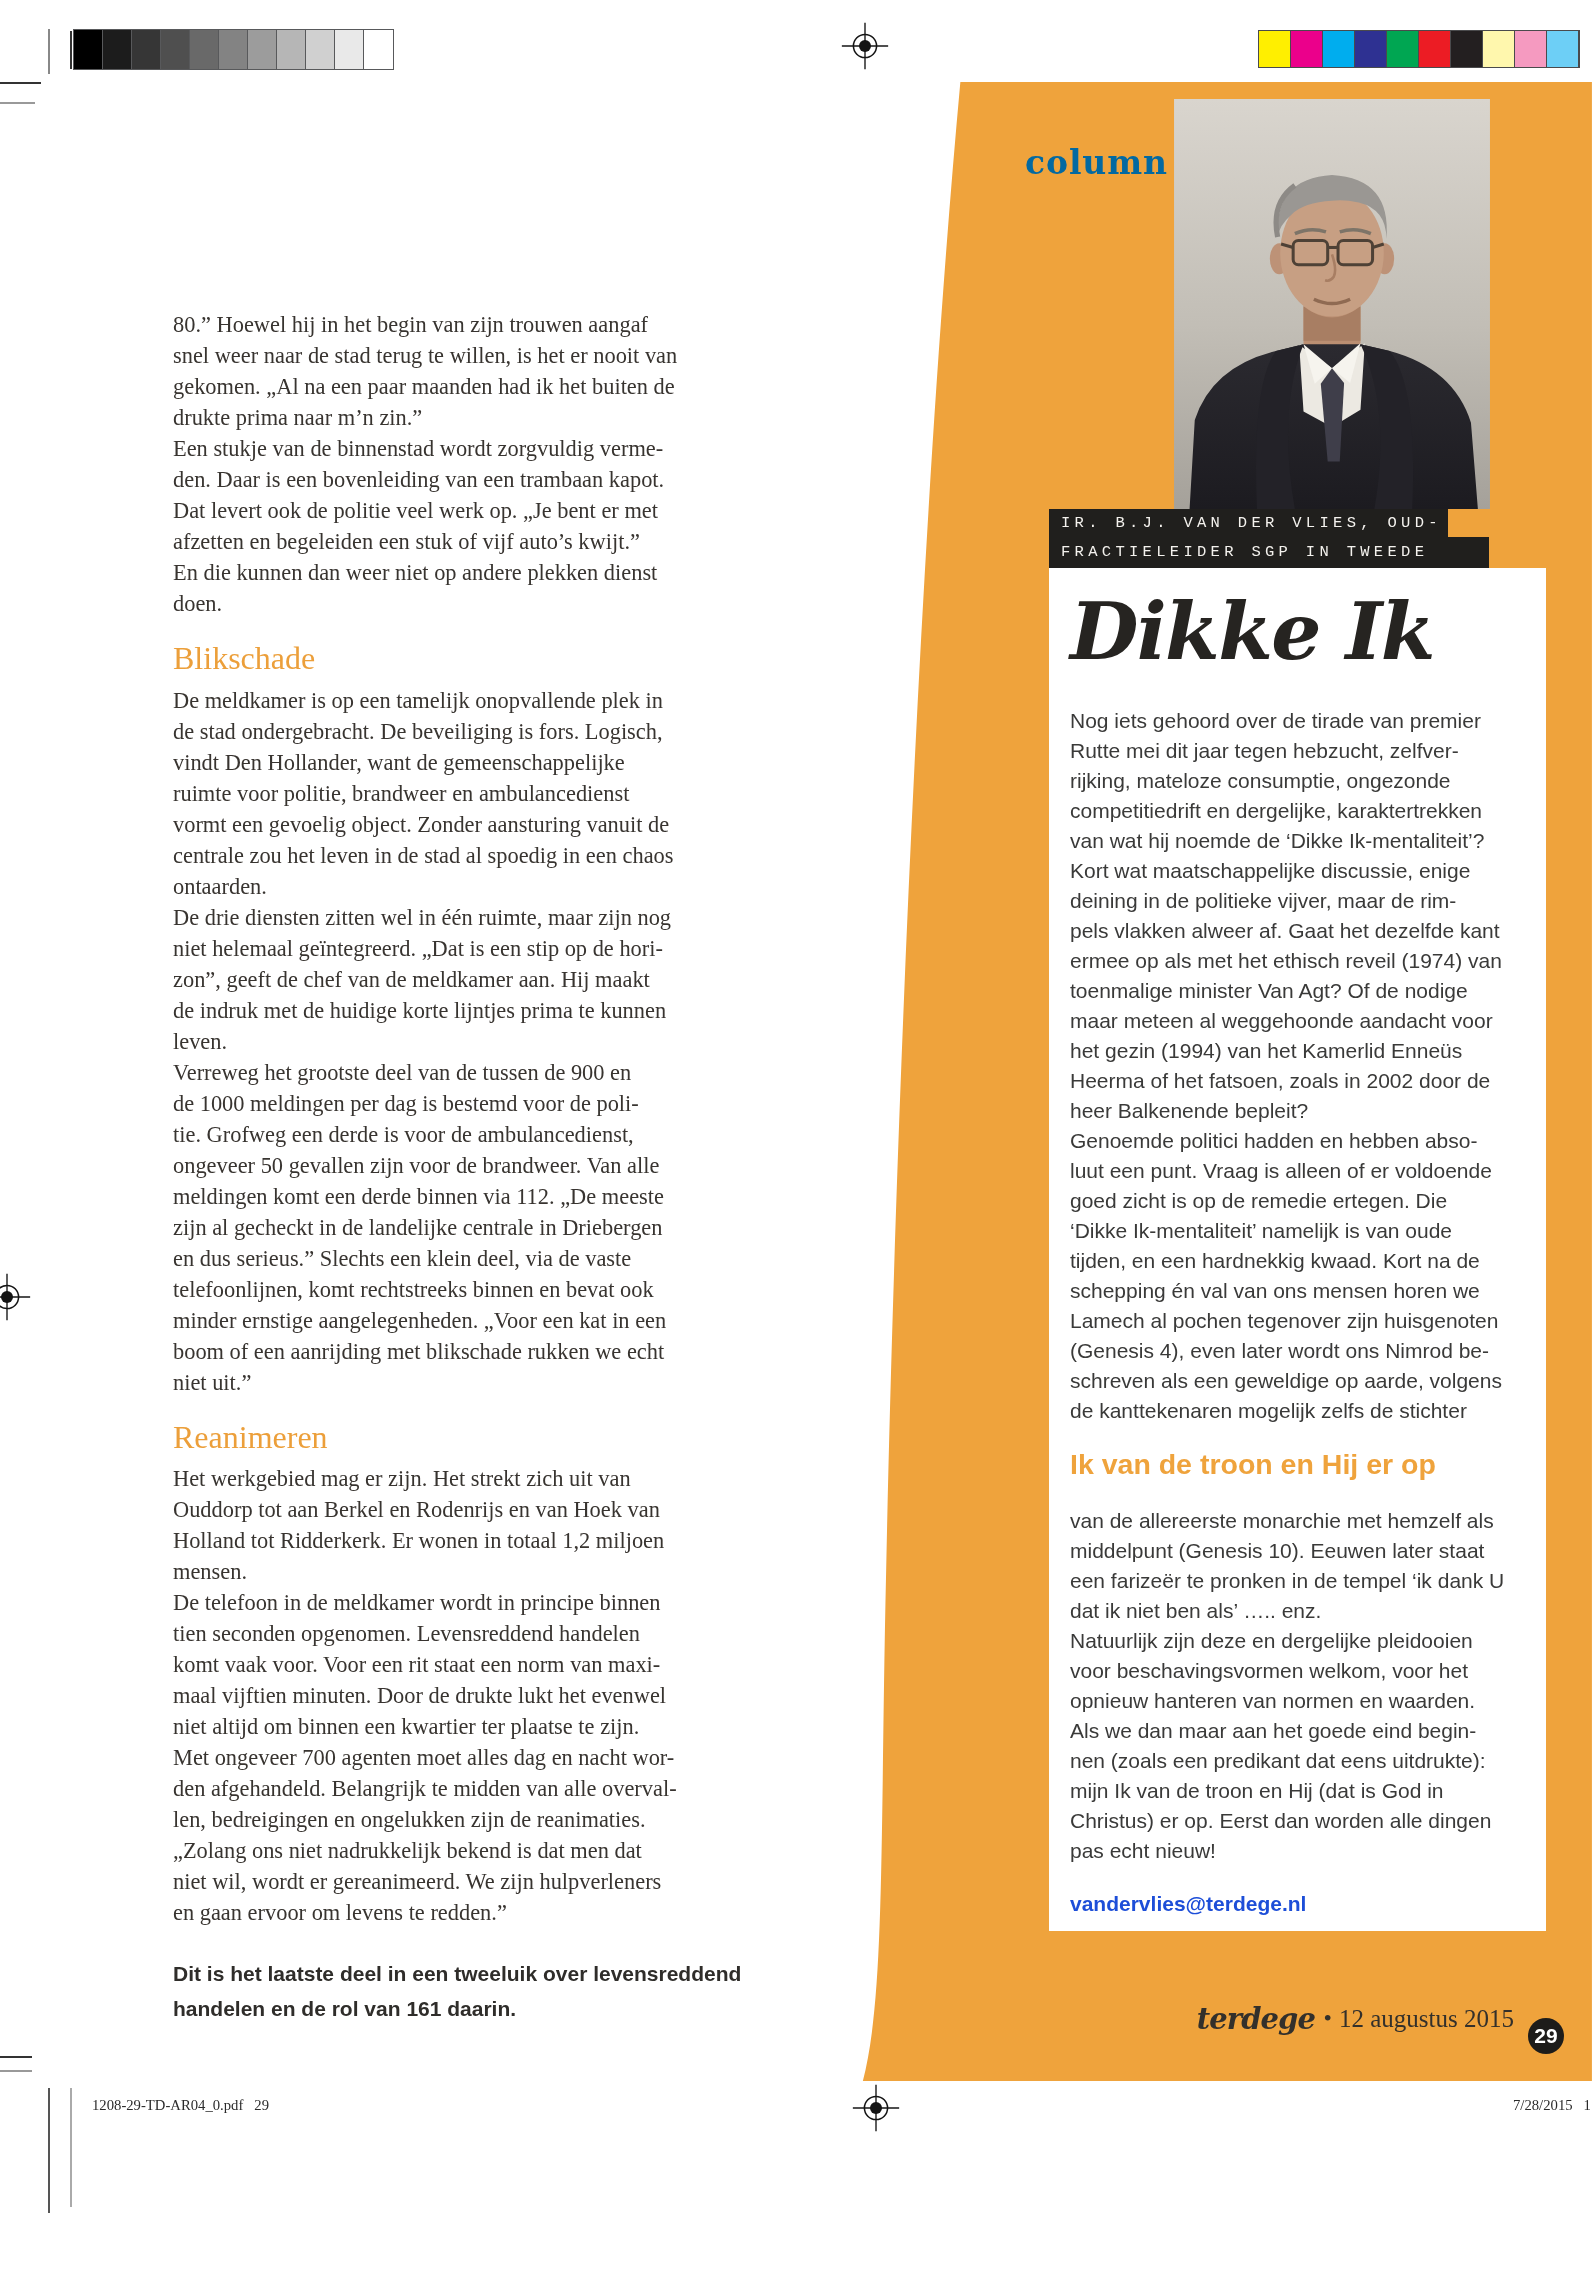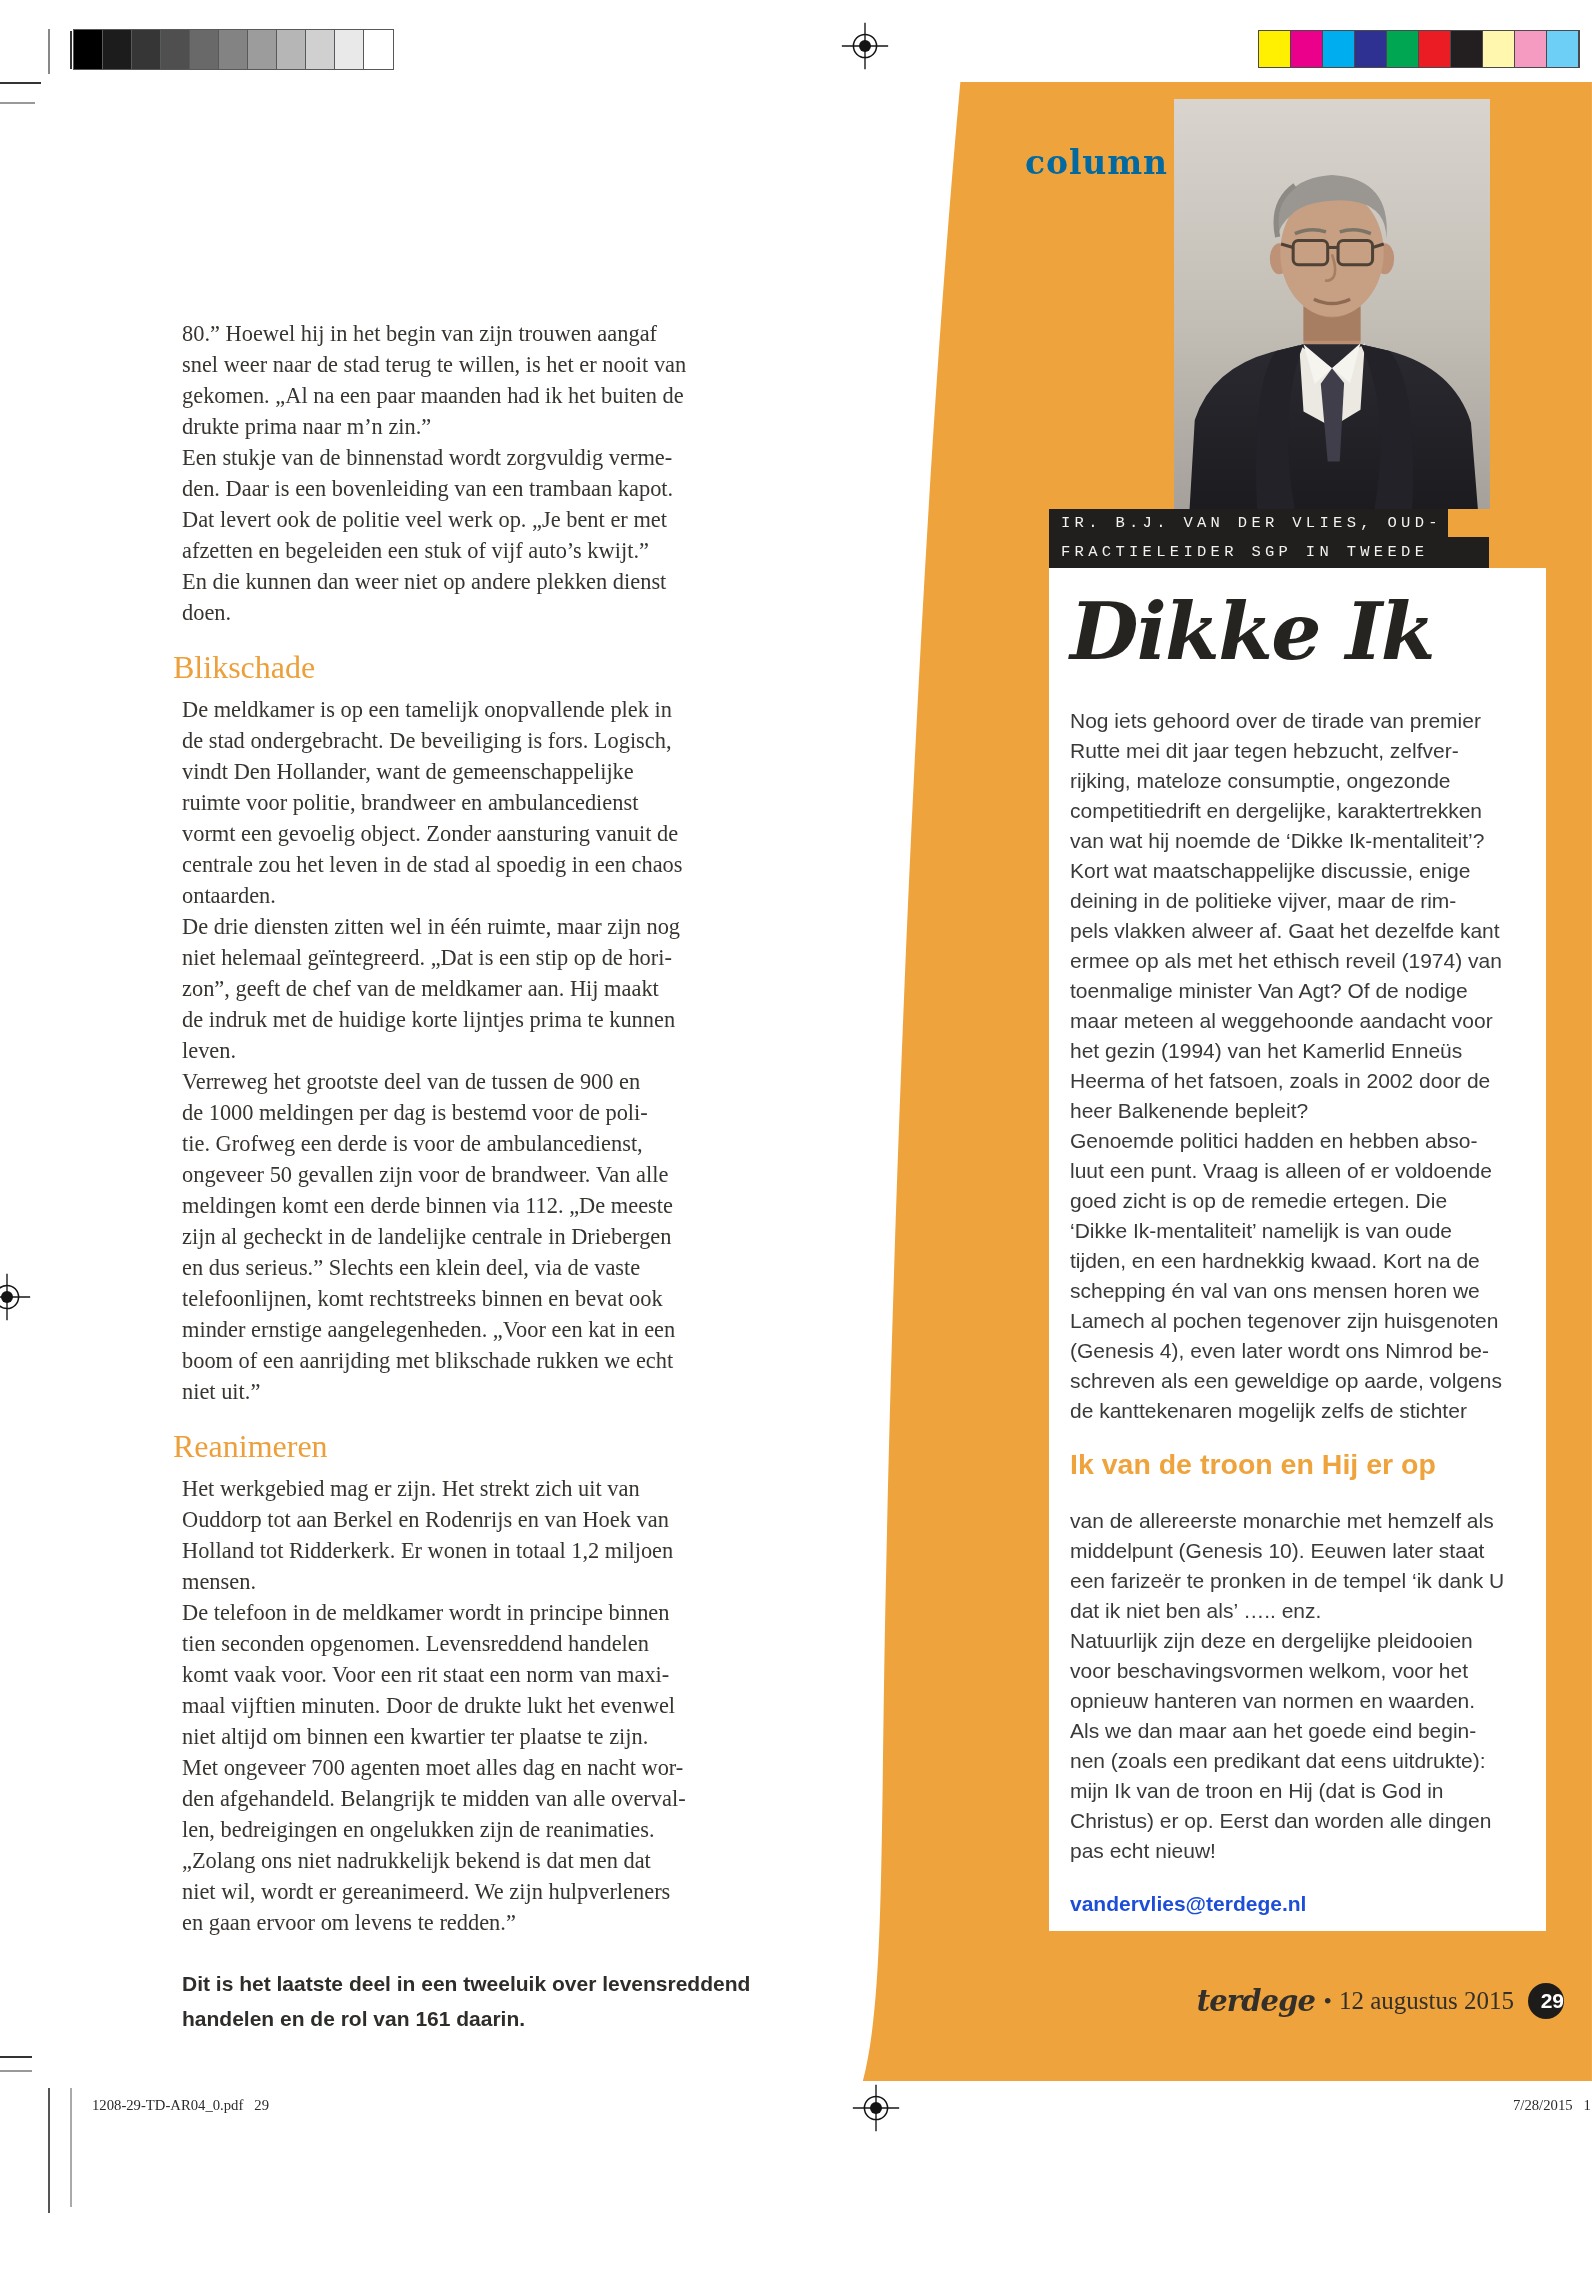--- a/index.html
+++ b/index.html
@@ -15,21 +15,21 @@
             border:1.7px solid #4a4a4c;box-sizing:border-box;background:#4a4a4c;}
   .colorbar .cell{width:32px;height:100%;border-right:1.7px solid #4a4a4c;box-sizing:border-box;}
   .cropline{position:absolute;}
   .regmark{position:absolute;}
   .micro{position:absolute;font-family:"Liberation Serif",serif;font-size:14.7px;
          color:#2a2a2a;white-space:pre;}
 
   
   .article{position:absolute;left:173px;top:309px;width:646px;
            color:var(--text_dark,#383430);font-size:22.4px;line-height:31px;}
-  .article p{margin:9px;white-space:pre-line;}
+  .article p{margin:0;white-space:pre-line;}
   .article h2{font-weight:normal;color:var(--heading_orange,#ec9f3a);
               font-size:32px;line-height:36px;margin:21px 0 8.6px 0;}
   .footnote{font-family:"Liberation Sans",sans-serif;font-weight:bold;font-size:21px;
             line-height:35px;color:#2f2d2a;margin-top:28px !important;}
 
   
   .swoosh{position:absolute;left:0;top:0;}
   .kicker{position:absolute;left:1025px;top:143px;font-family:"DejaVu Serif",serif;
           font-weight:bold;font-size:33px;letter-spacing:0.9px;color:#0369a1;}
   .photo{position:absolute;left:1174px;top:99px;width:316px;height:410px;}
@@ -53,21 +53,21 @@
          color:#1d4ed8;margin-top:26px;}
 
   .colfooter{position:absolute;left:863px;top:1983px;width:701px;text-align:right;
              color:#33302b;white-space:nowrap;}
   .colfooter .mag{font-family:"DejaVu Serif",serif;font-style:italic;font-weight:bold;
                   font-size:29px;letter-spacing:-0.9px;vertical-align:middle;}
   .colfooter .dot{font-size:24px;vertical-align:middle;margin:0 7px 0 8.6px;}
   .colfooter .date{font-family:"Liberation Serif",serif;font-size:25px;vertical-align:middle;}
   .pagecircle{display:inline-block;width:36px;height:36px;border-radius:50%;background:#1d1c1a;
               color:#fff;font-family:"Liberation Sans",sans-serif;font-weight:bold;font-size:21px;
-              line-height:36px;margin-left:14px;vertical-align:middle;}
+              line-height:36px;text-align:center;margin-left:14px;vertical-align:middle;margin-top:35px;}
 </style>
 </head>
 <body>
 
 <div class="page">
 
   <svg class="swoosh" width="1592" height="2295" viewBox="0 0 1845 2660">
     <path d="M1113 95 L1845 95 L1845 2412 L1000 2412 C1026 2312 1020 2130 1027 1820 C1036 1380 1063 640 1113 95 Z" fill="#efa33c"></path>
   </svg>
 

